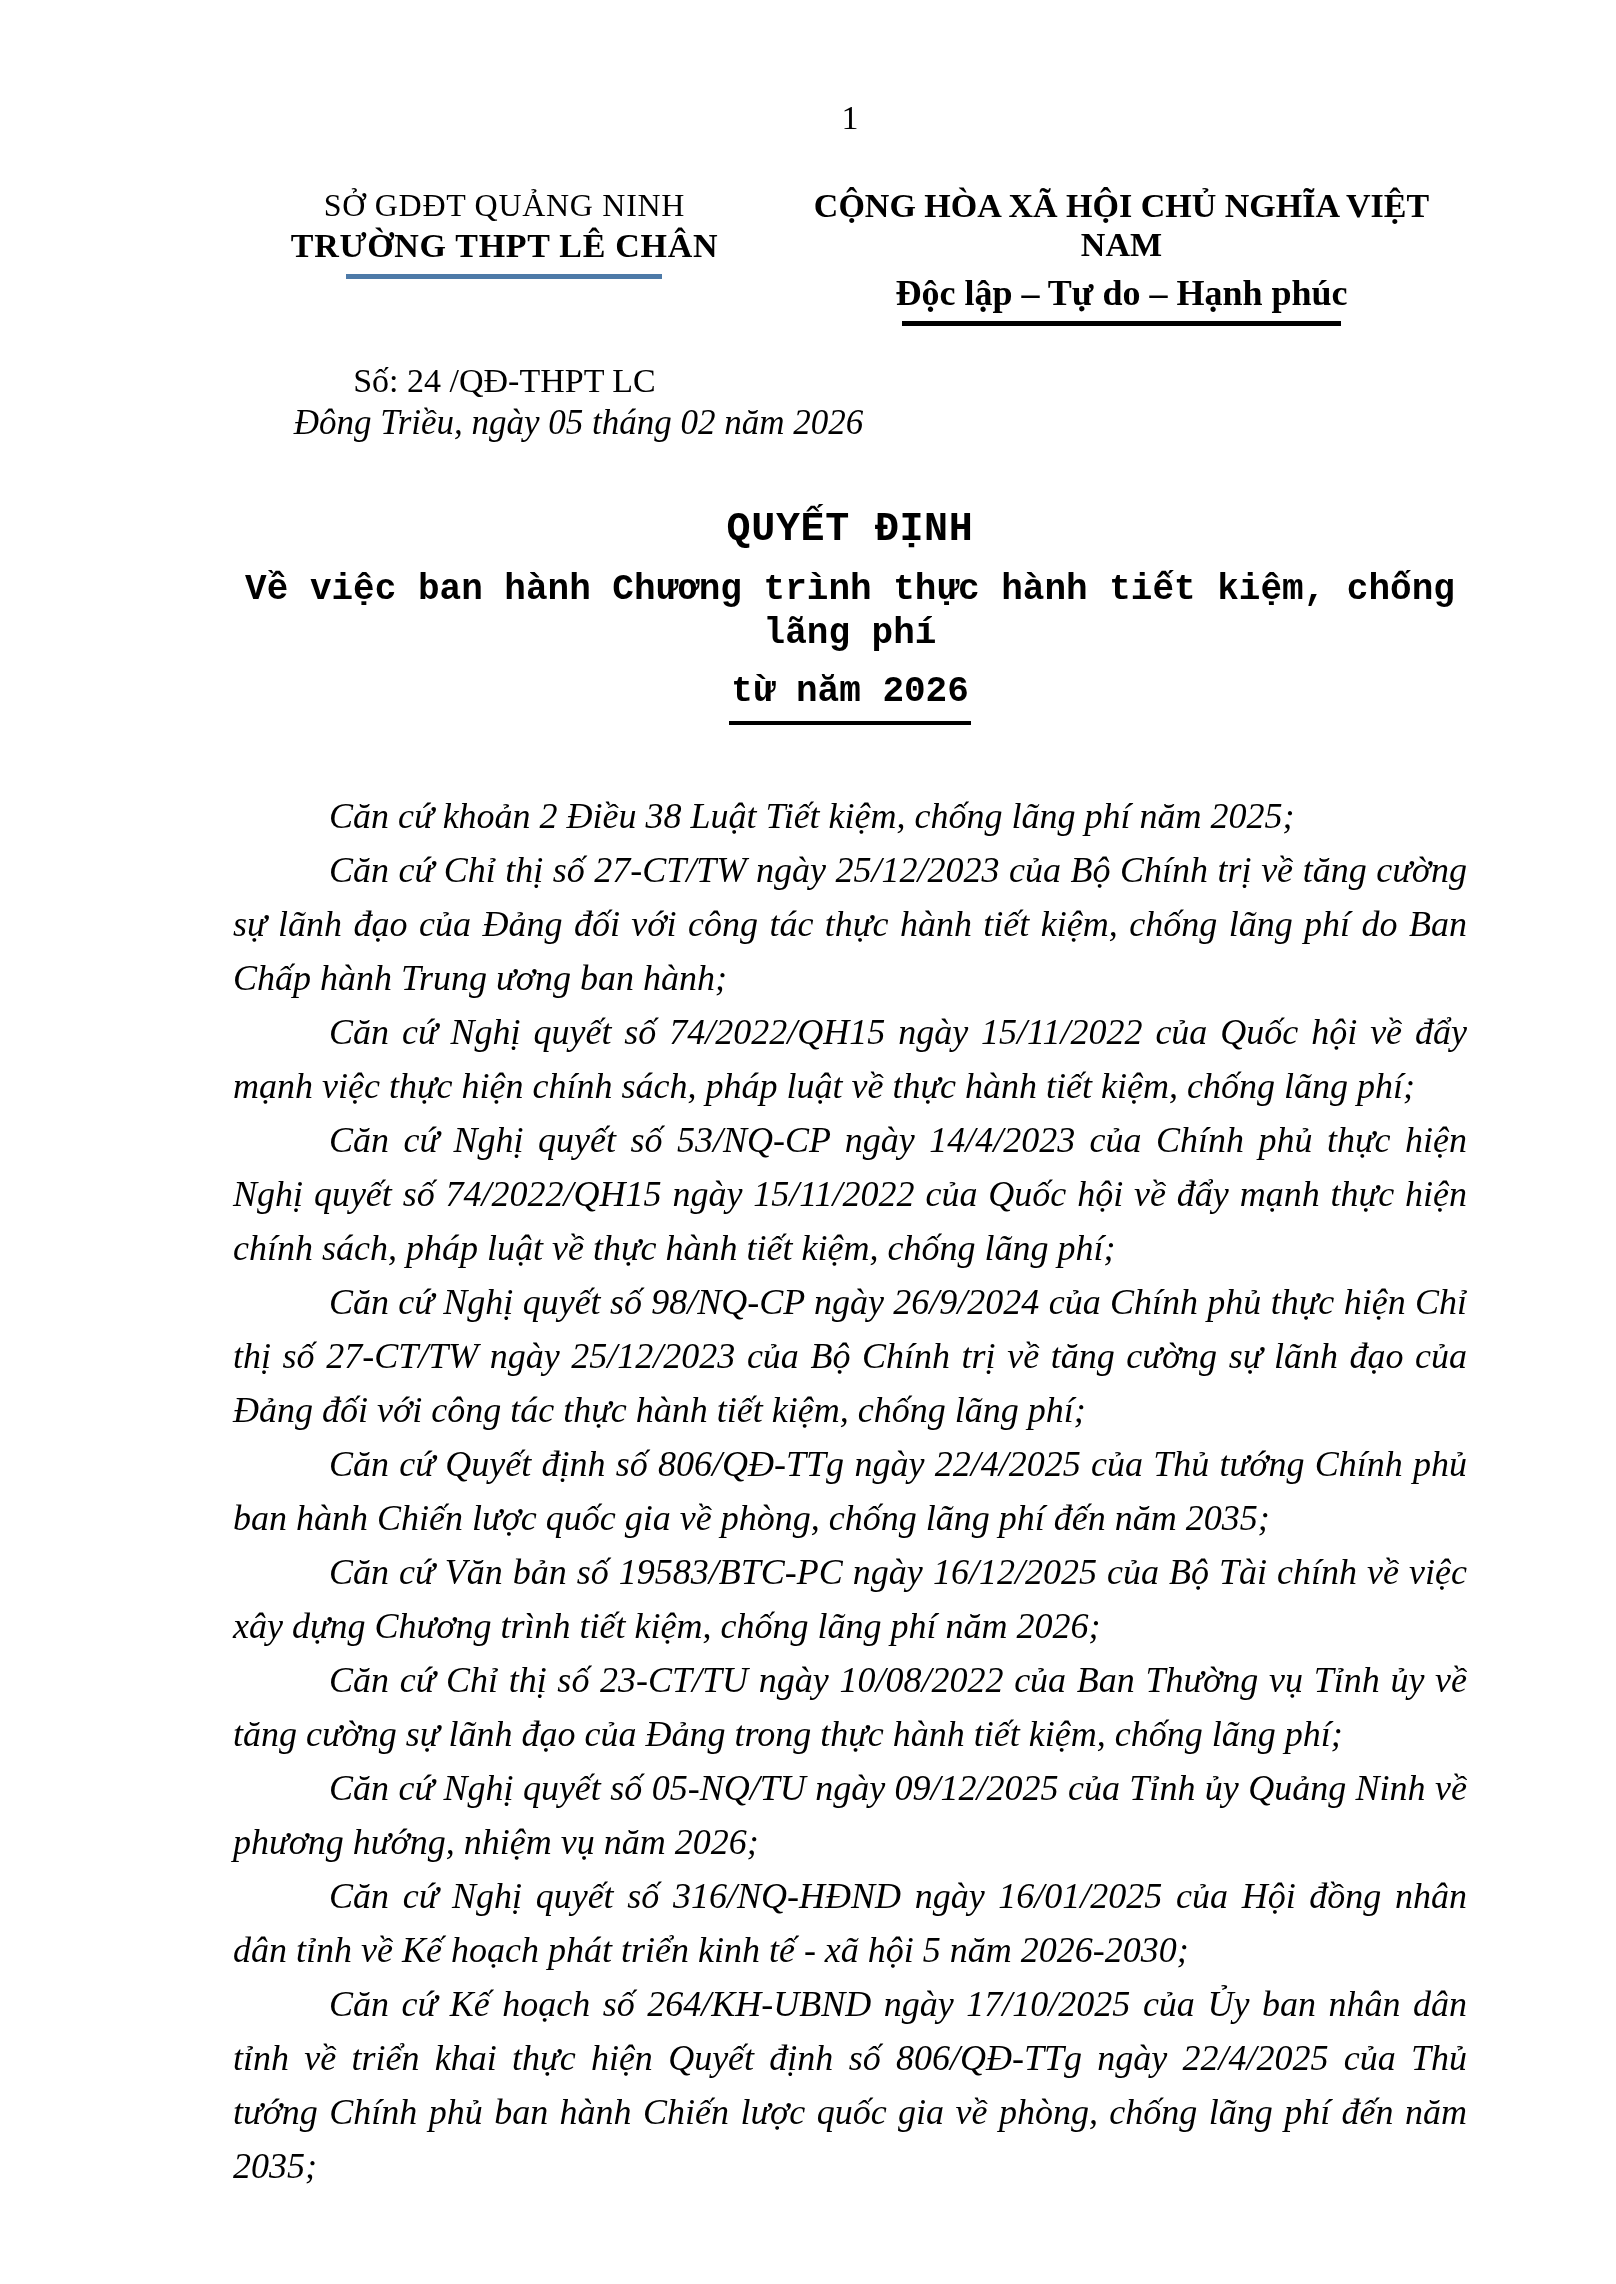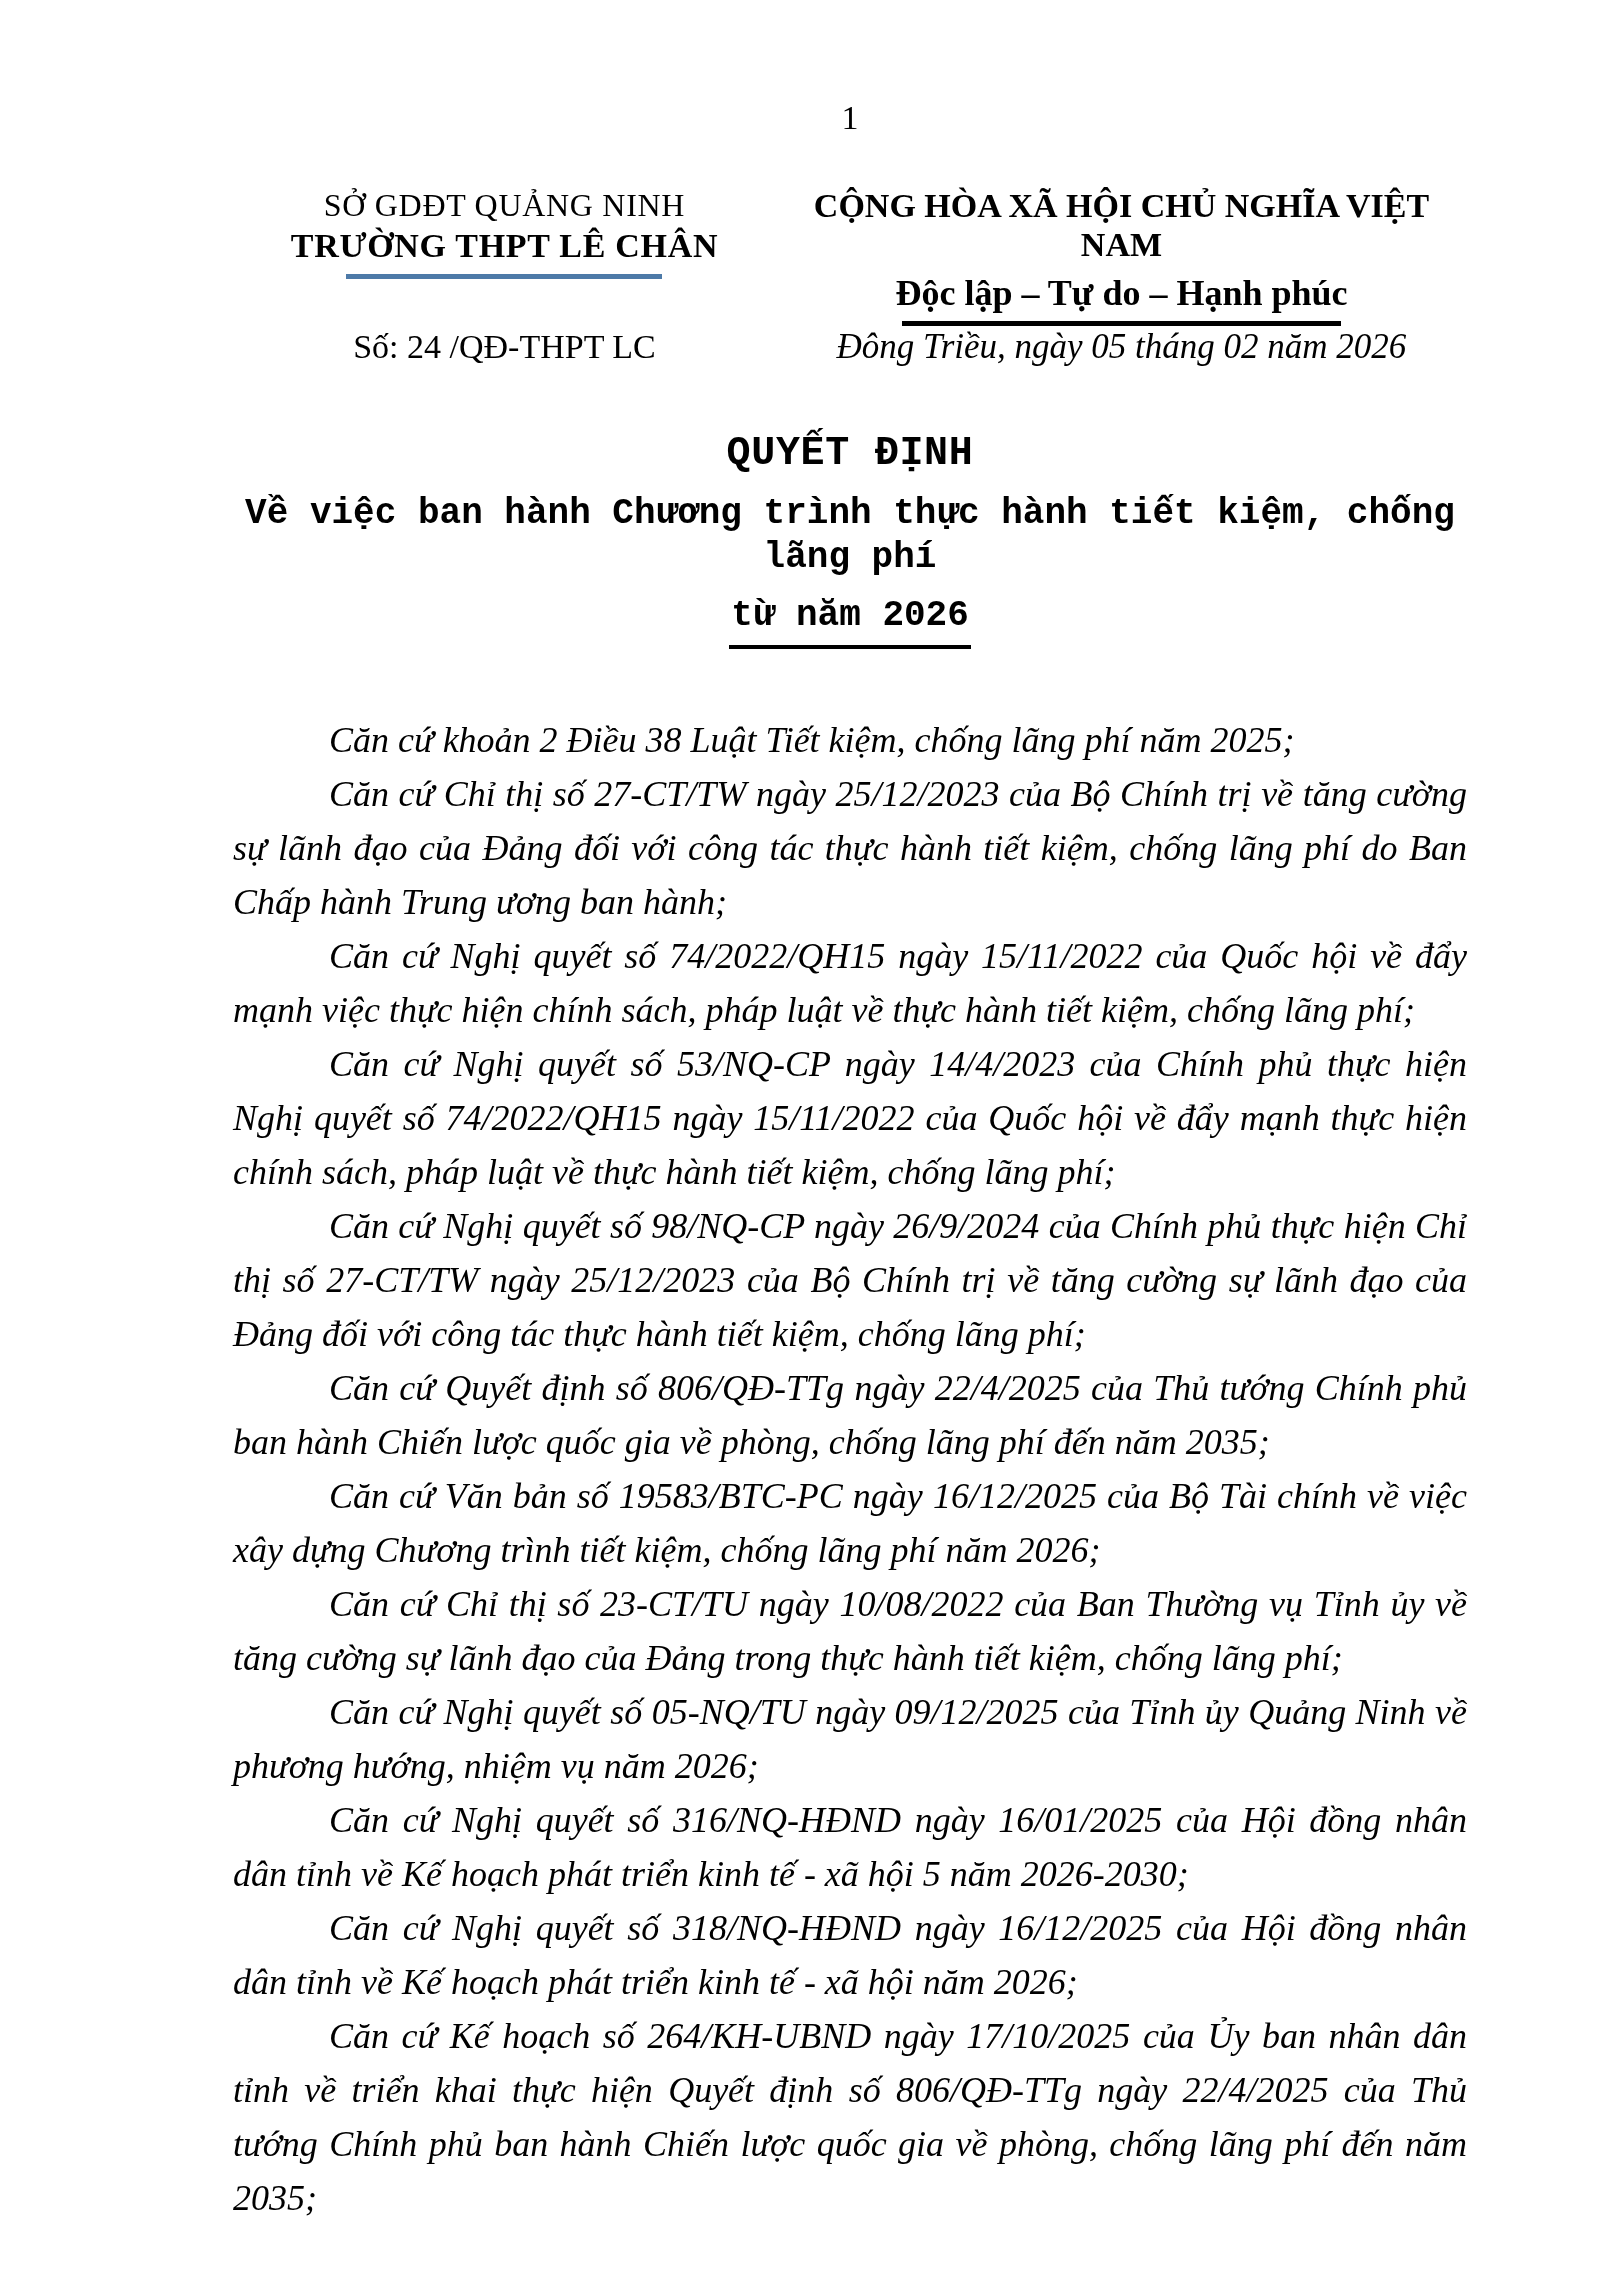--- a/index.html
+++ b/index.html
@@ -69,20 +69,22 @@
     margin-top: 7.8px;
   }
   .underline-black {
     width: 439px;
     height: 4.6px;
     background: #000000;
     margin: 6.5px auto 0;
   }
   .header-row2 {
     display: flex;
+    margin-top: 34px;
+    flex-direction: column;
   }
   .doc-number {
     width: 44%;
     text-align: center;
     font-size: 34px;
     line-height: 42px;
   }
   .place-date {
     width: 56%;
     text-align: center;
@@ -160,19 +162,18 @@
       <p>Căn cứ khoản 2 Điều 38 Luật Tiết kiệm, chống lãng phí năm 2025;</p>
       <p>Căn cứ Chỉ thị số 27-CT/TW ngày 25/12/2023 của Bộ Chính trị về tăng cường sự lãnh đạo của Đảng đối với công tác thực hành tiết kiệm, chống lãng phí do Ban Chấp hành Trung ương ban hành;</p>
       <p>Căn cứ Nghị quyết số 74/2022/QH15 ngày 15/11/2022 của Quốc hội về đẩy mạnh việc thực hiện chính sách, pháp luật về thực hành tiết kiệm, chống lãng phí;</p>
       <p>Căn cứ Nghị quyết số 53/NQ-CP ngày 14/4/2023 của Chính phủ thực hiện Nghị quyết số 74/2022/QH15 ngày 15/11/2022 của Quốc hội về đẩy mạnh thực hiện chính sách, pháp luật về thực hành tiết kiệm, chống lãng phí;</p>
       <p>Căn cứ Nghị quyết số 98/NQ-CP ngày 26/9/2024 của Chính phủ thực hiện Chỉ thị số 27-CT/TW ngày 25/12/2023 của Bộ Chính trị về tăng cường sự lãnh đạo của Đảng đối với công tác thực hành tiết kiệm, chống lãng phí;</p>
       <p>Căn cứ Quyết định số 806/QĐ-TTg ngày 22/4/2025 của Thủ tướng Chính phủ ban hành Chiến lược quốc gia về phòng, chống lãng phí đến năm 2035;</p>
       <p>Căn cứ Văn bản số 19583/BTC-PC ngày 16/12/2025 của Bộ Tài chính về việc xây dựng Chương trình tiết kiệm, chống lãng phí năm 2026;</p>
       <p>Căn cứ Chỉ thị số 23-CT/TU ngày 10/08/2022 của Ban Thường vụ Tỉnh ủy về tăng cường sự lãnh đạo của Đảng trong thực hành tiết kiệm, chống lãng phí;</p>
       <p>Căn cứ Nghị quyết số 05-NQ/TU ngày 09/12/2025 của Tỉnh ủy Quảng Ninh về phương hướng, nhiệm vụ năm 2026;</p>
       <p>Căn cứ Nghị quyết số 316/NQ-HĐND ngày 16/01/2025 của Hội đồng nhân dân tỉnh về Kế hoạch phát triển kinh tế - xã hội 5 năm 2026-2030;</p>
-      <p>Căn cứ Nghị quyết số 318/NQ-HĐND ngày 16/12/2025 của Hội đồng nhân dân tỉnh về Kế hoạch phát triển kinh tế - xã hội năm 2026;</p>
       <p>Căn cứ Kế hoạch số 264/KH-UBND ngày 17/10/2025 của Ủy ban nhân dân tỉnh về triển khai thực hiện Quyết định số 806/QĐ-TTg ngày 22/4/2025 của Thủ tướng Chính phủ ban hành Chiến lược quốc gia về phòng, chống lãng phí đến năm 2035;</p>
     </div>
 
   </div>
 </div>
 
 
 </body></html>

